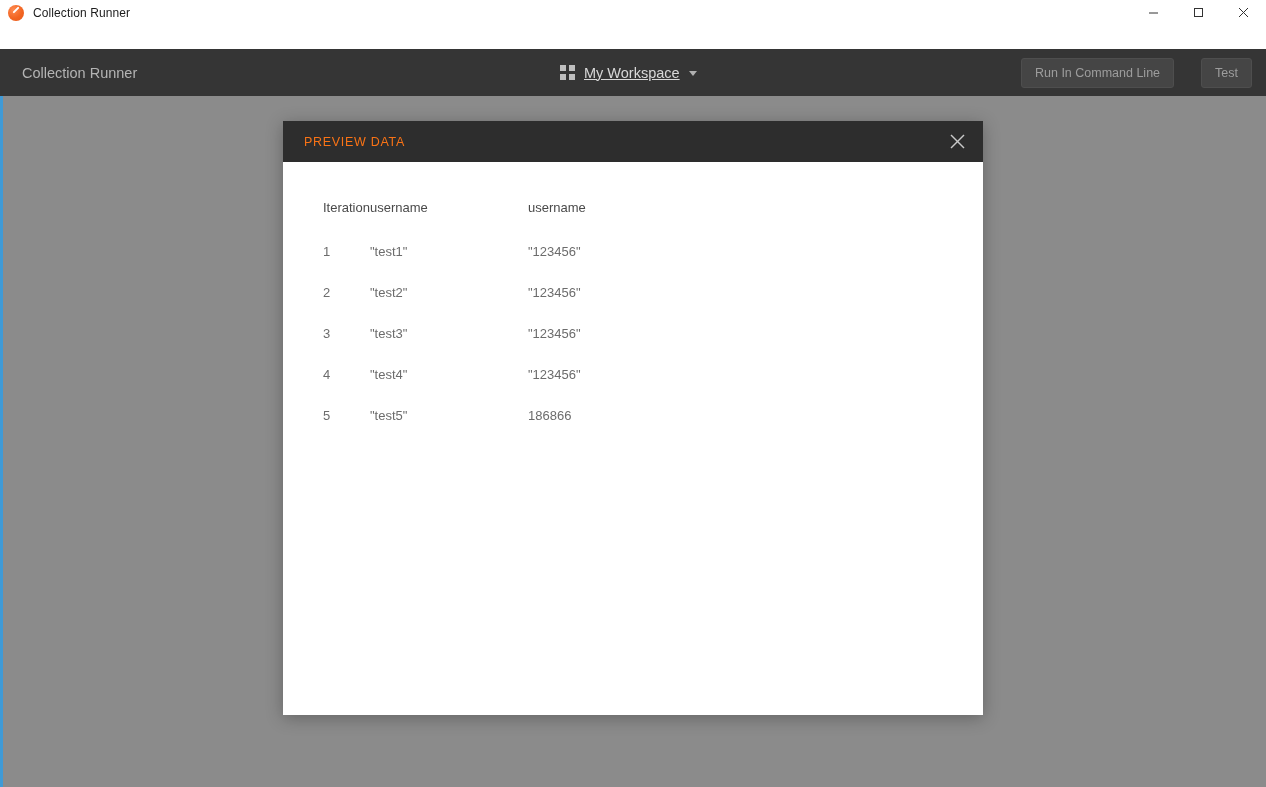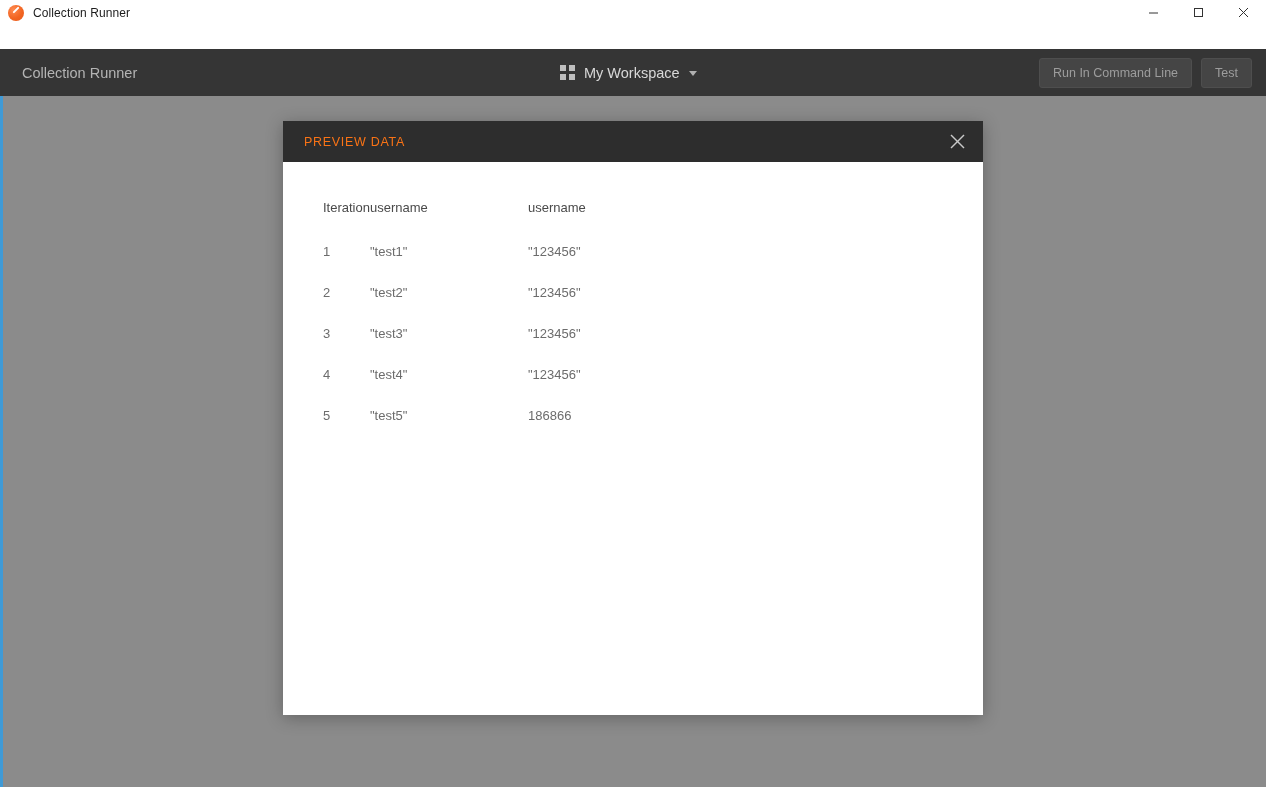--- a/index.html
+++ b/index.html
@@ -57,28 +57,28 @@
   .ws-wrap {
     position: absolute; left: 560px; top: 0; height: 47px;
     display: flex; align-items: center; gap: 9px;
   }
   .ws-grid {
     width: 15px; height: 15px; display: grid;
     grid-template-columns: 6px 6px; grid-template-rows: 6px 6px;
     gap: 3px;
   }
   .ws-grid i { background: #bfbfbf; display: block; width: 6px; height: 6px; }
-  .ws-label { font-size: 14.5px; color: #d8d8d8; }
+  .ws-label { font-size: 14.5px; color: #d8d8d8; text-decoration: underline; }
   .ws-caret {
     width: 0; height: 0; border-left: 4px solid transparent;
     border-right: 4px solid transparent; border-top: 5px solid #b0b0b0;
     margin-top: 2px;
   }
   .hdr-right {
-    margin-left: auto; display: flex; align-items: center; gap: 9px; padding-right: 14px;
+    margin-left: auto; display: flex; align-items: center; gap: 27px; padding-right: 14px;
   }
   .hdr-btn {
     background: #454545; color: #9d9d9d; font-size: 12.5px;
     border: 1px solid #4e4e4e; border-radius: 3px; padding: 7px 13px;
   }
 
   
   .body-wrap {
     position: absolute; top: 96px; left: 0; width: 1266px; height: 691px;
     background: #ffffff;

